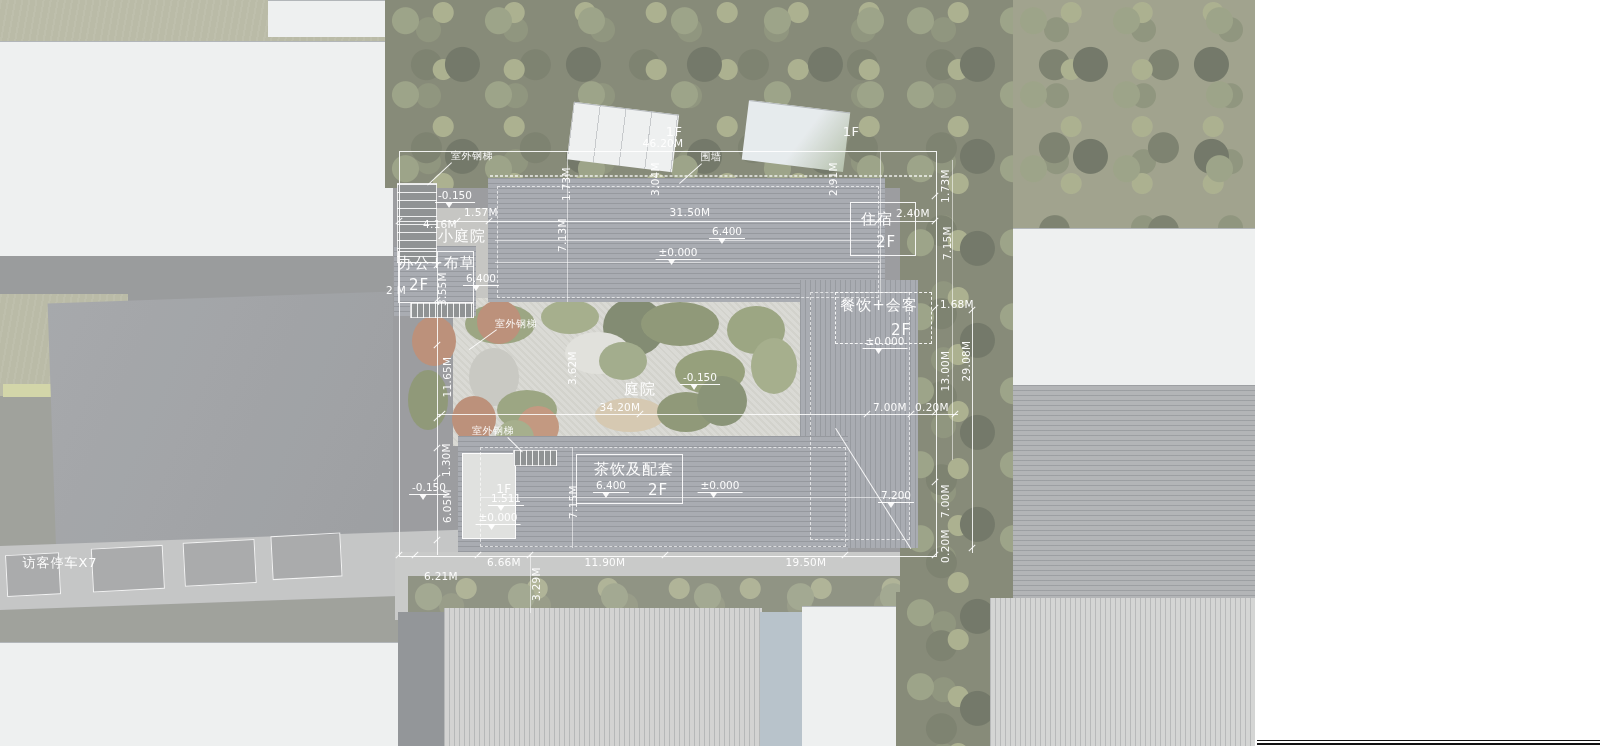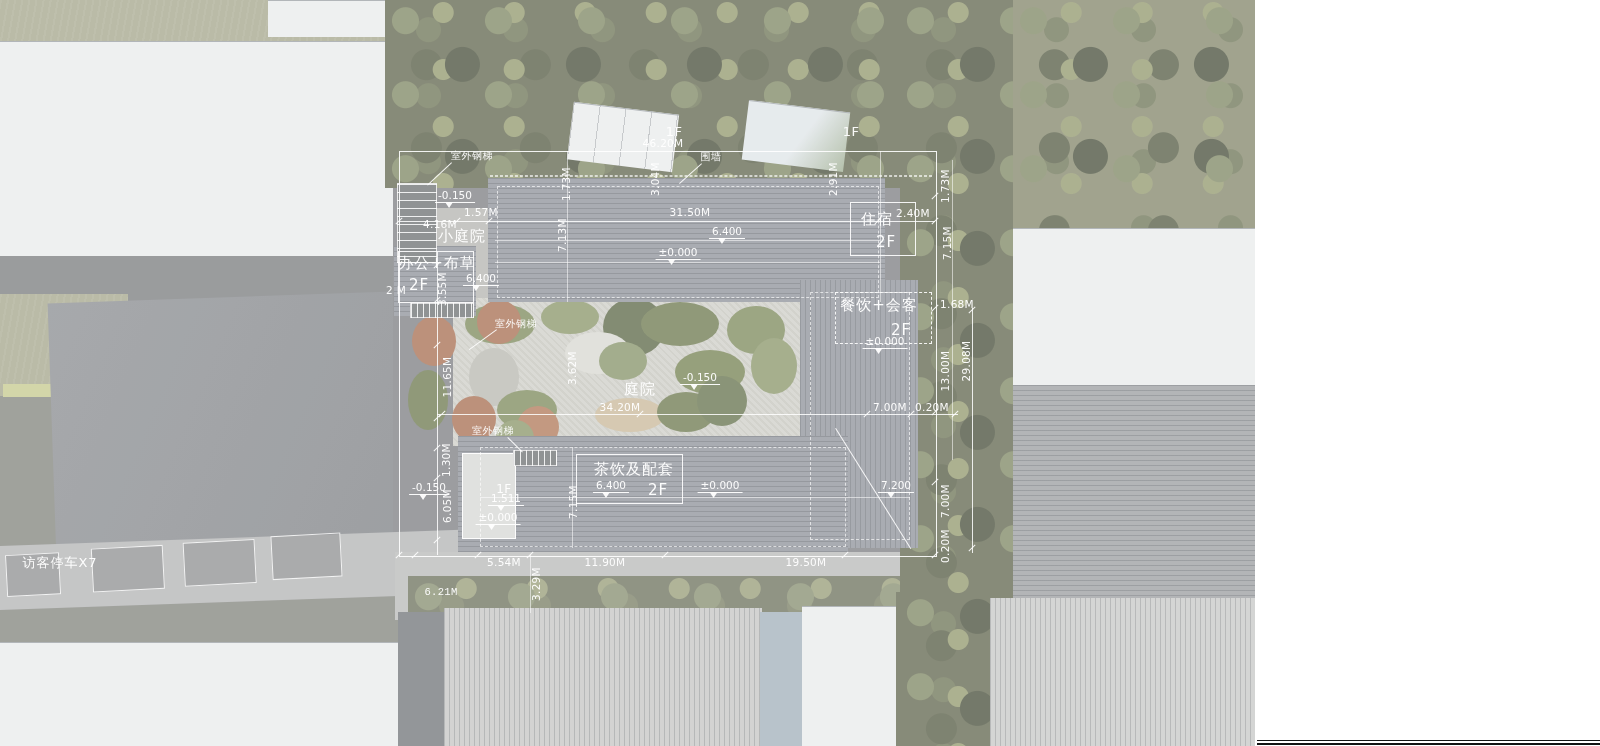--- a/index.html
+++ b/index.html
@@ -178,22 +178,22 @@
       <span class="abs lbl-feat" style="left: 504px; top: 489px; font-size: 12px;">1F</span>
       <span class="abs lbl-dim" style="left: 440px; top: 224px;">4.16M</span>
       <span class="abs lbl-dim" style="left: 481px; top: 212px;">1.57M</span>
       <span class="abs lbl-dim" style="left: 690px; top: 212px;">31.50M</span>
       <span class="abs lbl-dim" style="left: 913px; top: 213px;">2.40M</span>
       <span class="abs lbl-dim" style="left: 663px; top: 143px;">46.20M</span>
       <span class="abs lbl-dim" style="left: 957px; top: 304px;">1.68M</span>
       <span class="abs lbl-dim" style="left: 890px; top: 407px;">7.00M</span>
       <span class="abs lbl-dim" style="left: 932px; top: 407px;">0.20M</span>
       <span class="abs lbl-dim" style="left: 620px; top: 407px;">34.20M</span>
-      <span class="abs lbl-dim" style="left: 441px; top: 592px; font-family: Liberation Mono, monospace;">6.21M</span>
-      <span class="abs lbl-dim" style="left: 504px; top: 562px;">5.54M</span>
+      <span class="abs lbl-dim" style="left: 441px; top: 576px;">6.21M</span>
+      <span class="abs lbl-dim" style="left: 504px; top: 562px;">6.66M</span>
       <span class="abs lbl-dim" style="left: 605px; top: 562px;">11.90M</span>
       <span class="abs lbl-dim" style="left: 806px; top: 562px;">19.50M</span>
       <span class="abs lbl-dim" style="left: 396px; top: 290px;">2 M</span>
       <span class="abs lbl-dim v" style="left: 566px; top: 184px;">1.73M</span>
       <span class="abs lbl-dim v" style="left: 655px; top: 179px;">3.04M</span>
       <span class="abs lbl-dim v" style="left: 833px; top: 179px;">2.91M</span>
       <span class="abs lbl-dim v" style="left: 945px; top: 186px;">1.73M</span>
       <span class="abs lbl-dim v" style="left: 947px; top: 243px;">7.15M</span>
       <span class="abs lbl-dim v" style="left: 562px; top: 235px;">7.13M</span>
       <span class="abs lbl-dim v" style="left: 442px; top: 289px;">3.55M</span>
@@ -208,21 +208,21 @@
       <span class="abs lbl-dim v" style="left: 945px; top: 546px;">0.20M</span>
       <span class="abs lbl-dim v" style="left: 536px; top: 584px;">3.29M</span>
       <span class="abs lbl-elev" style="left: 455px; top: 196px;">-0.150</span>
       <span class="abs lbl-elev" style="left: 481px; top: 279px;">6.400</span>
       <span class="abs lbl-elev" style="left: 727px; top: 232px;">6.400</span>
       <span class="abs lbl-elev" style="left: 678px; top: 253px;">±0.000</span>
       <span class="abs lbl-elev" style="left: 885px; top: 342px;">±0.000</span>
       <span class="abs lbl-elev" style="left: 700px; top: 378px;">-0.150</span>
       <span class="abs lbl-elev" style="left: 611px; top: 486px;">6.400</span>
       <span class="abs lbl-elev" style="left: 720px; top: 486px;">±0.000</span>
-      <span class="abs lbl-elev" style="left: 896px; top: 486px;">7.200</span>
+      <span class="abs lbl-elev" style="left: 896px; top: 496px;">7.200</span>
       <span class="abs lbl-elev" style="left: 506px; top: 499px;">1.511</span>
       <span class="abs lbl-elev" style="left: 498px; top: 518px;">±0.000</span>
       <span class="abs lbl-elev" style="left: 429px; top: 488px;">-0.150</span>
       <div class="tick" style="left: 399px; top: 221px;"></div>
       <div class="tick" style="left: 457px; top: 221px;"></div>
       <div class="tick" style="left: 489px; top: 221px;"></div>
       <div class="tick" style="left: 878px; top: 221px;"></div>
       <div class="tick" style="left: 935px; top: 221px;"></div>
       <div class="tick" style="left: 399px; top: 555px;"></div>
       <div class="tick" style="left: 415px; top: 555px;"></div>

